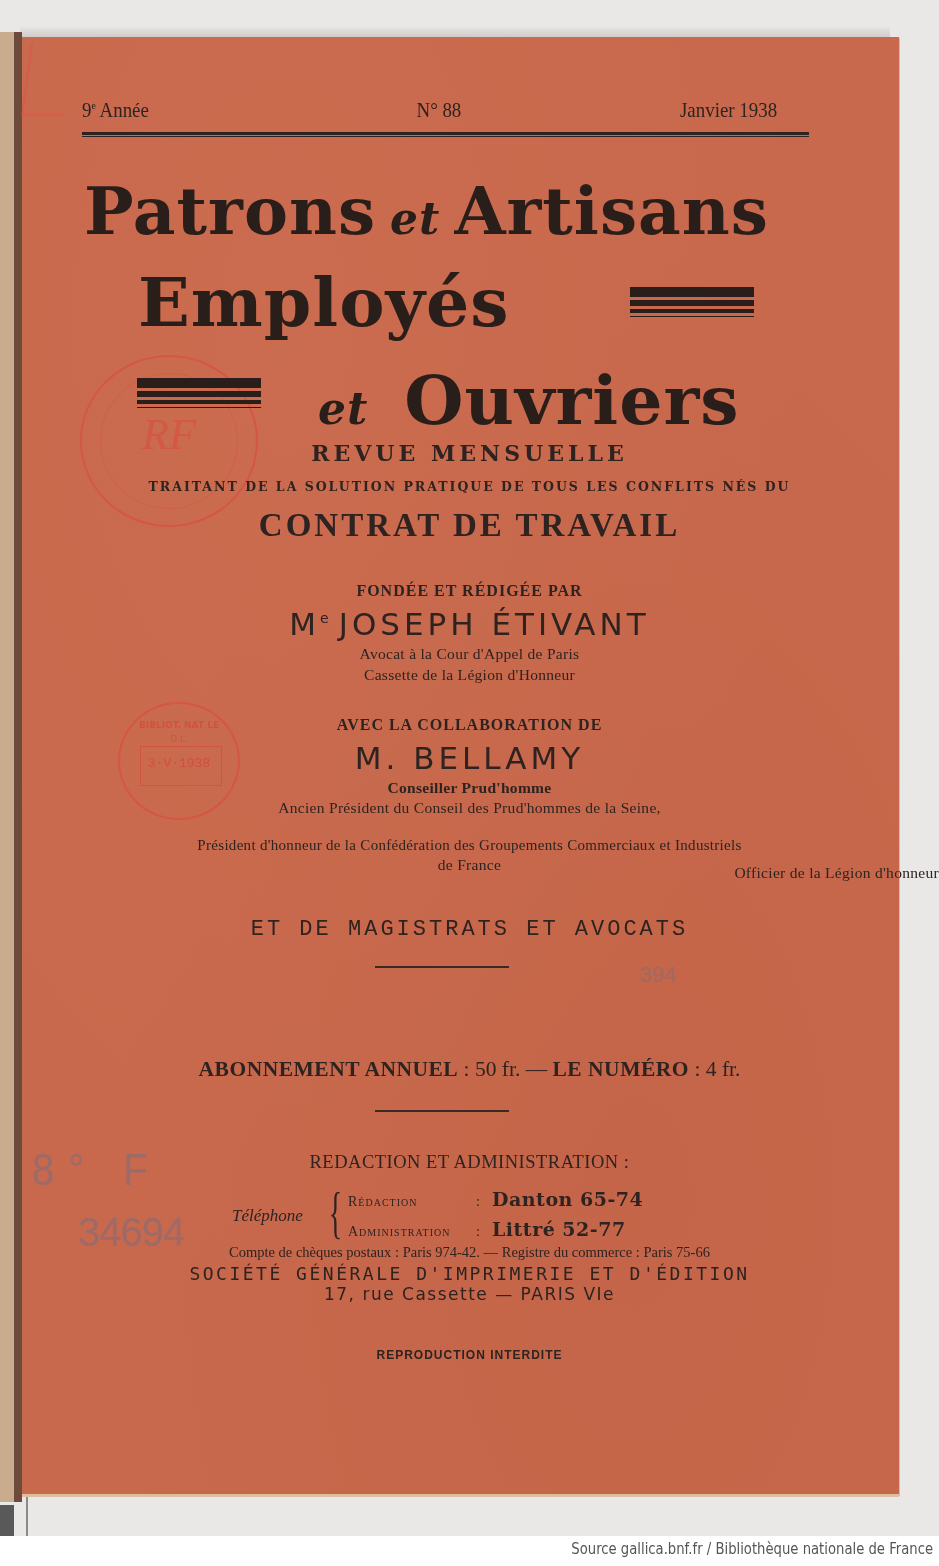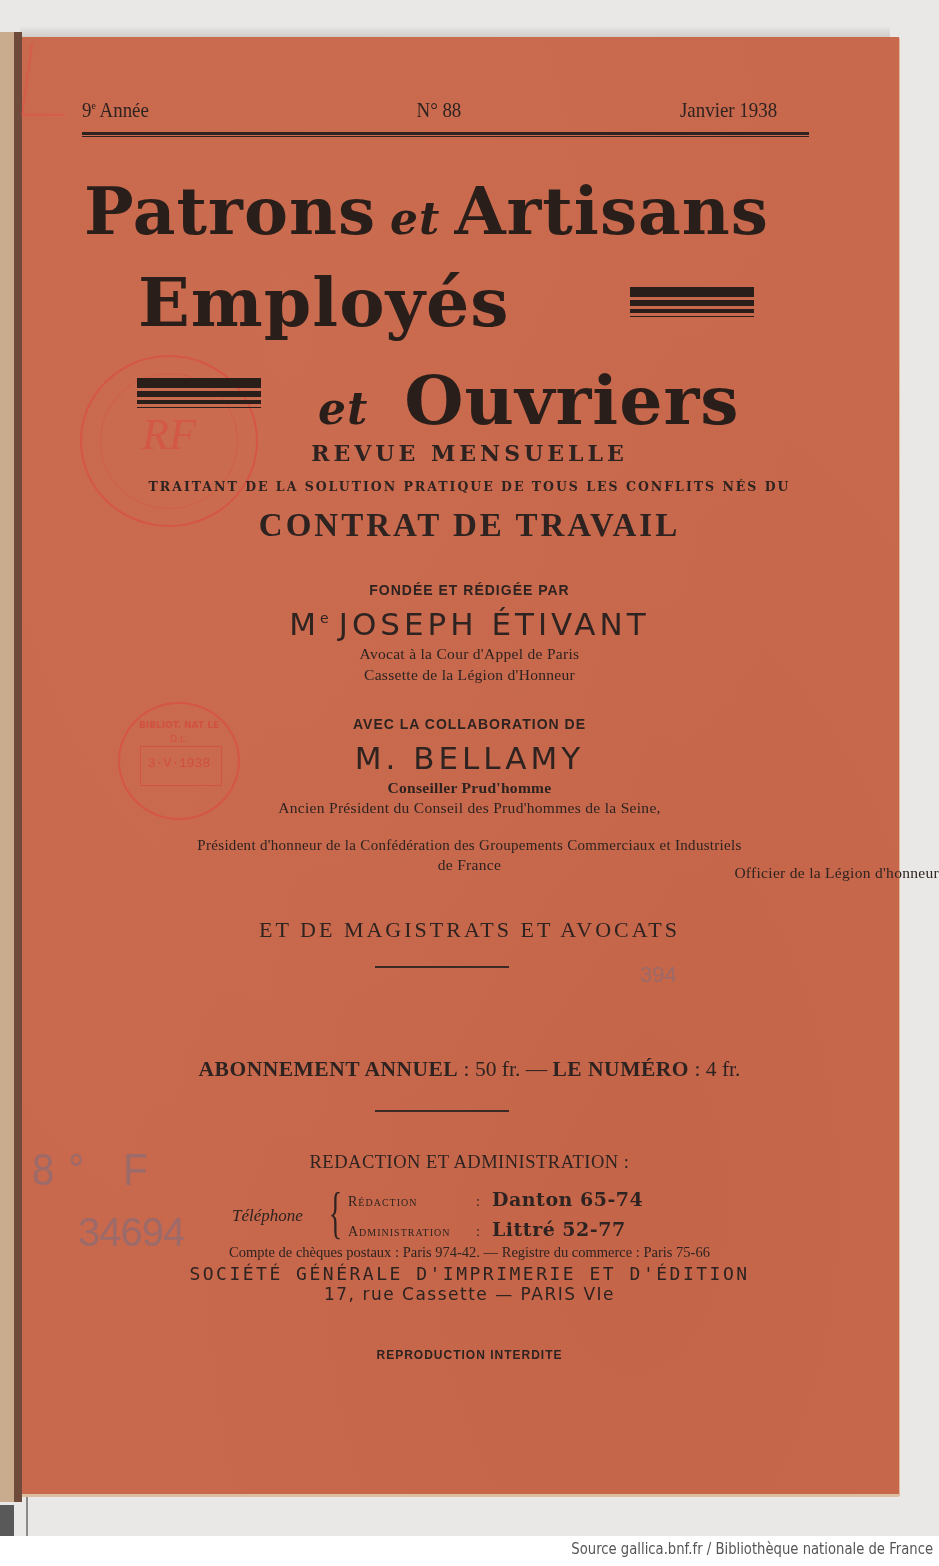--- a/index.html
+++ b/index.html
@@ -65,38 +65,38 @@
   .bars div { background: #2a1e1a; margin-bottom: 3px; }
   .bars .b1 { height: 10px; }
   .bars .b2 { height: 6px; }
   .bars .b3 { height: 4px; }
   .bars .b4 { height: 1px; }
 
   .subhead { font-family: "DejaVu Serif", serif; font-weight: bold; font-size: 22px; letter-spacing: 4px; top: 440px; }
   .traitant { font-family: "DejaVu Serif", serif; font-weight: bold; font-size: 12.5px; letter-spacing: 2px; top: 479px; }
   .contrat { font-family: "Liberation Serif", serif; font-weight: bold; font-size: 33px; letter-spacing: 3px; top: 507px; }
 
-  .small-caps-label { font-family: Liberation Sans, sans-serif; font-weight: bold; font-size: 14px; letter-spacing: 1px; }
+  .small-caps-label { font-family: Liberation Serif, serif; font-weight: bold; font-size: 16px; letter-spacing: 1px; }
   .fondee { top: 582px; }
   .name-big { font-family: "DejaVu Sans", sans-serif; font-size: 31px; letter-spacing: 4px; }
   .etivant { top: 606px; }
   .etivant sup { font-size: 14px; vertical-align: 12px; letter-spacing: 0; margin-right: 10px; }
   .cred { font-family: "Liberation Serif", serif; font-size: 15.5px; letter-spacing: 0.3px; }
   .cred1 { top: 645px; }
   .cred2 { top: 666px; }
 
   .avec { top: 716px; }
   .bellamy { top: 740px; }
   .b-c1 { top: 779px; font-weight: bold; }
   .b-c2 { top: 799px; }
   .b-c3 { top: 864px; text-align: right; }
   .b-c4 { top: 837px; font-size: 15px; }
   .b-c5 { top: 856px; }
 
-  .magistrats { top: 917px; font-family: Liberation Serif, serif; font-size: 22px; letter-spacing: 3px; }
+  .magistrats { top: 917px; font-family: Liberation Mono, monospace; font-size: 22px; letter-spacing: 3px; }
   .short-rule { left: 375px; width: 134px; height: 2px; background: #3a2a24; }
   .rule-a { top: 966px; }
   .rule-b { top: 1110px; }
 
   .abonnement { top: 1057px; font-family: "Liberation Serif", serif; font-size: 21.5px; }
   .abonnement b { font-weight: bold; letter-spacing: 0.5px; }
 
   .redaction-head { top: 1152px; font-family: "Liberation Serif", serif; font-size: 18.5px; letter-spacing: 0.5px; }
   .tel-label { left: 232px; top: 1206px; font-family: "Liberation Serif", serif; font-style: italic; font-size: 17px; }
   .brace { left: 322px; top: 1185px; font-family: "Liberation Serif", serif; font-size: 56px; line-height: 56px; transform: scaleX(0.5); }

